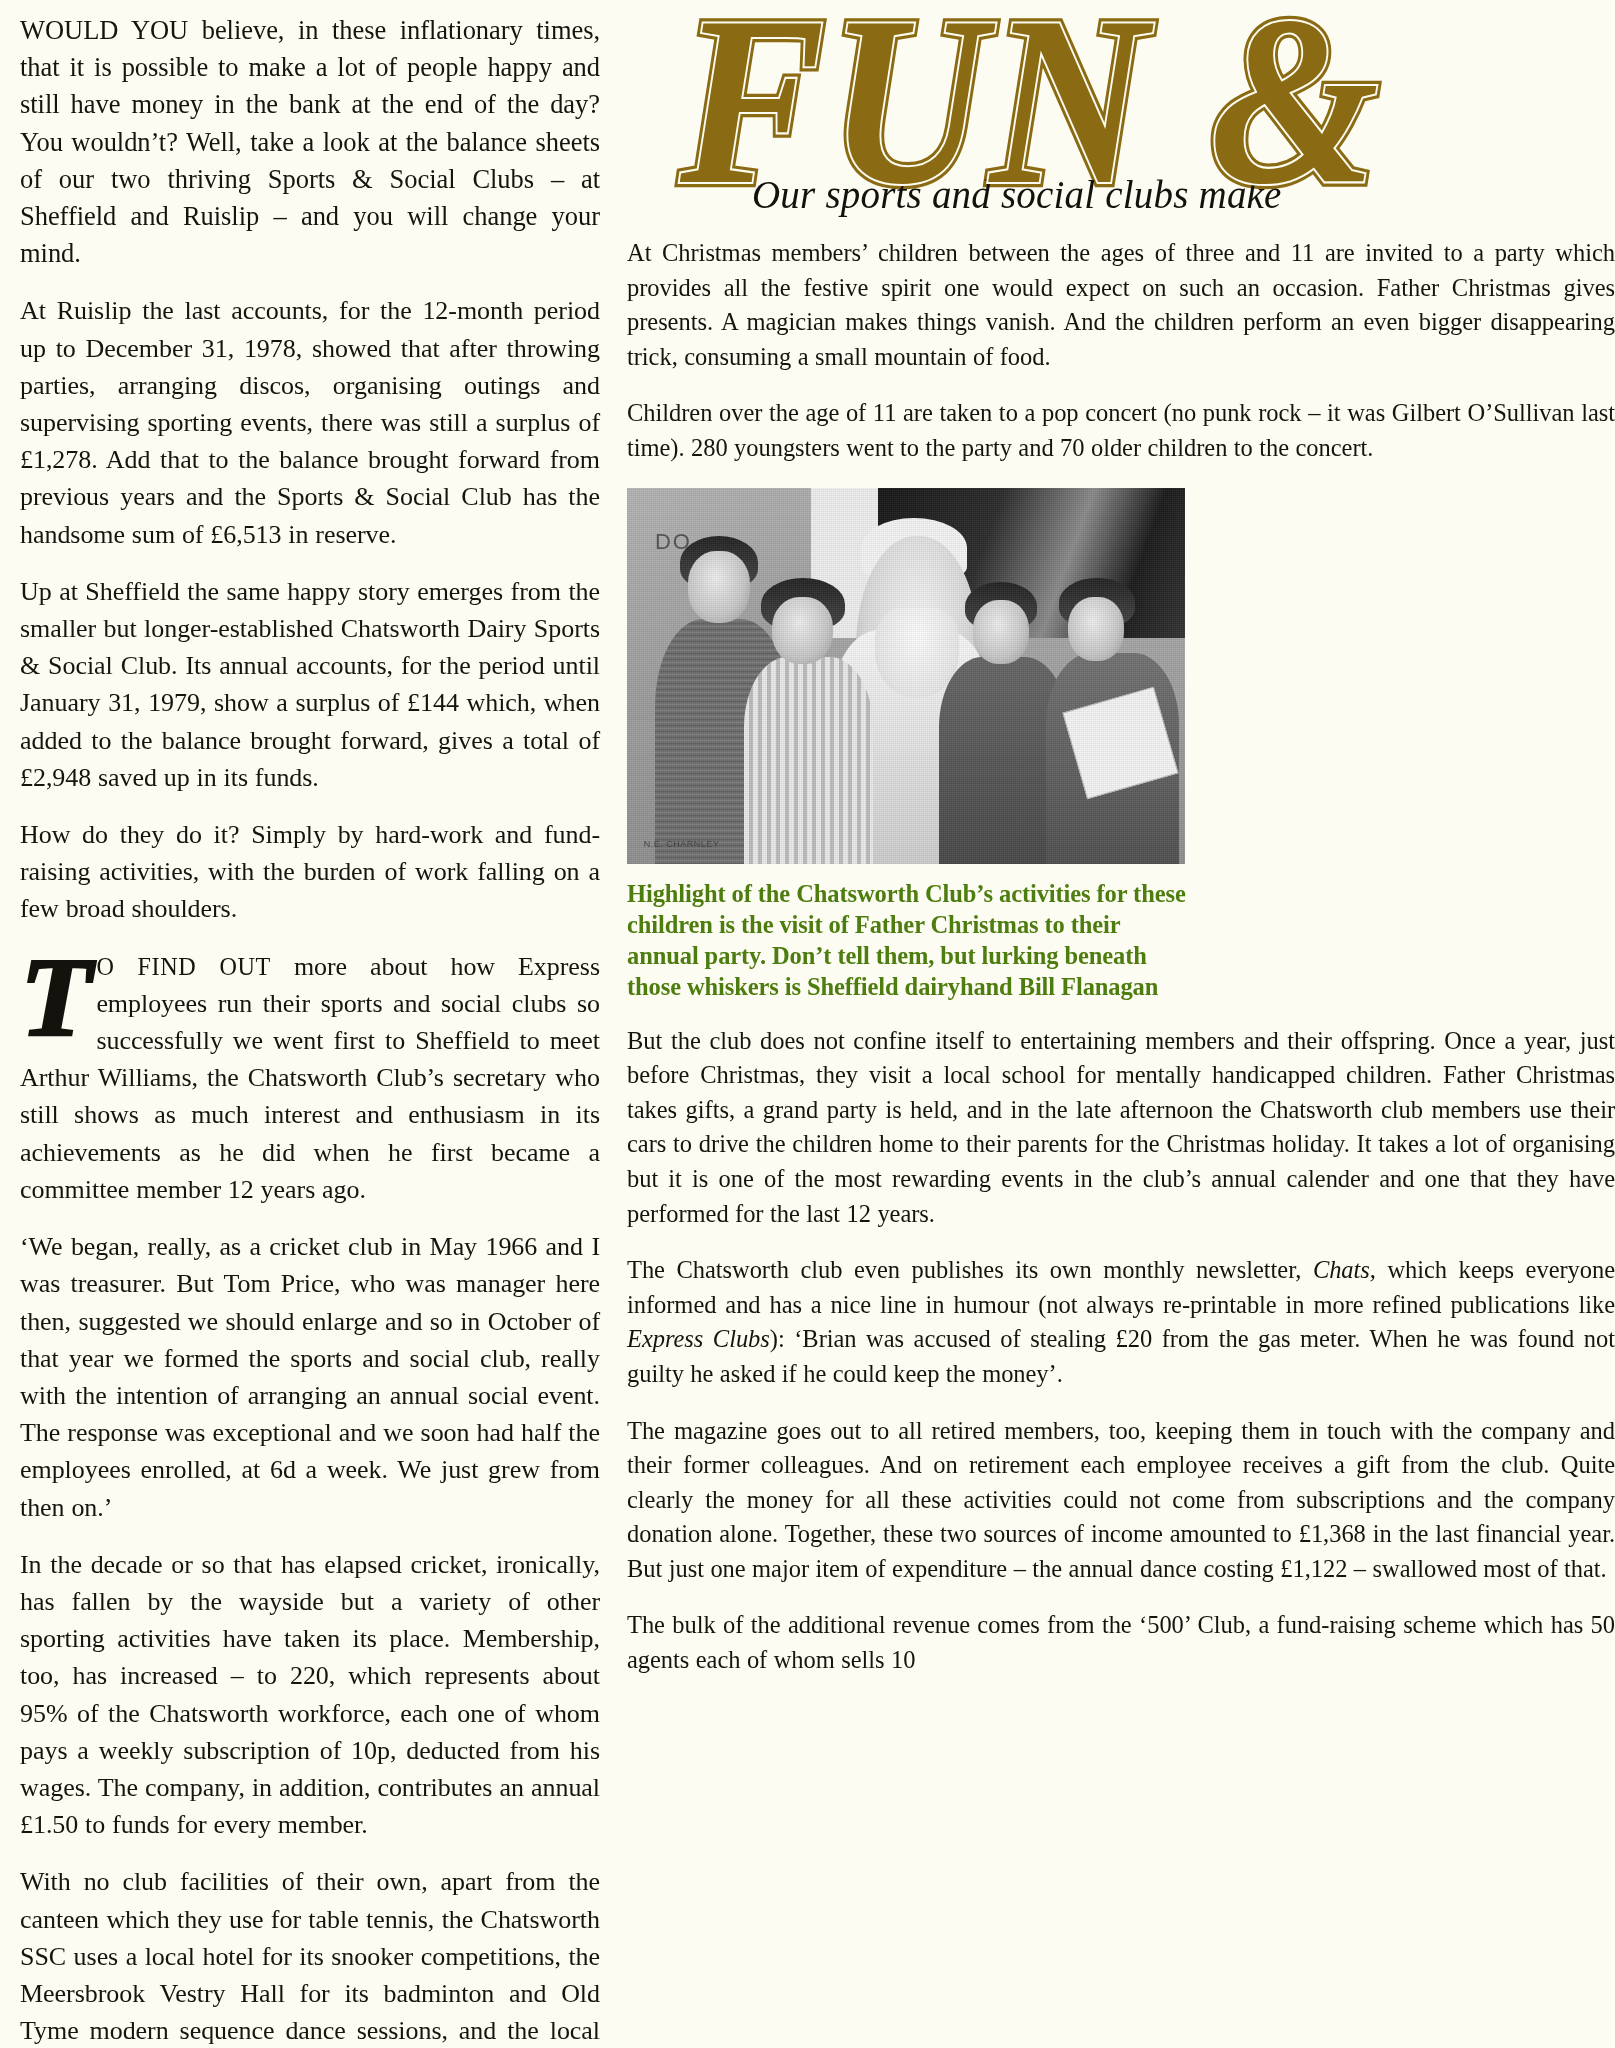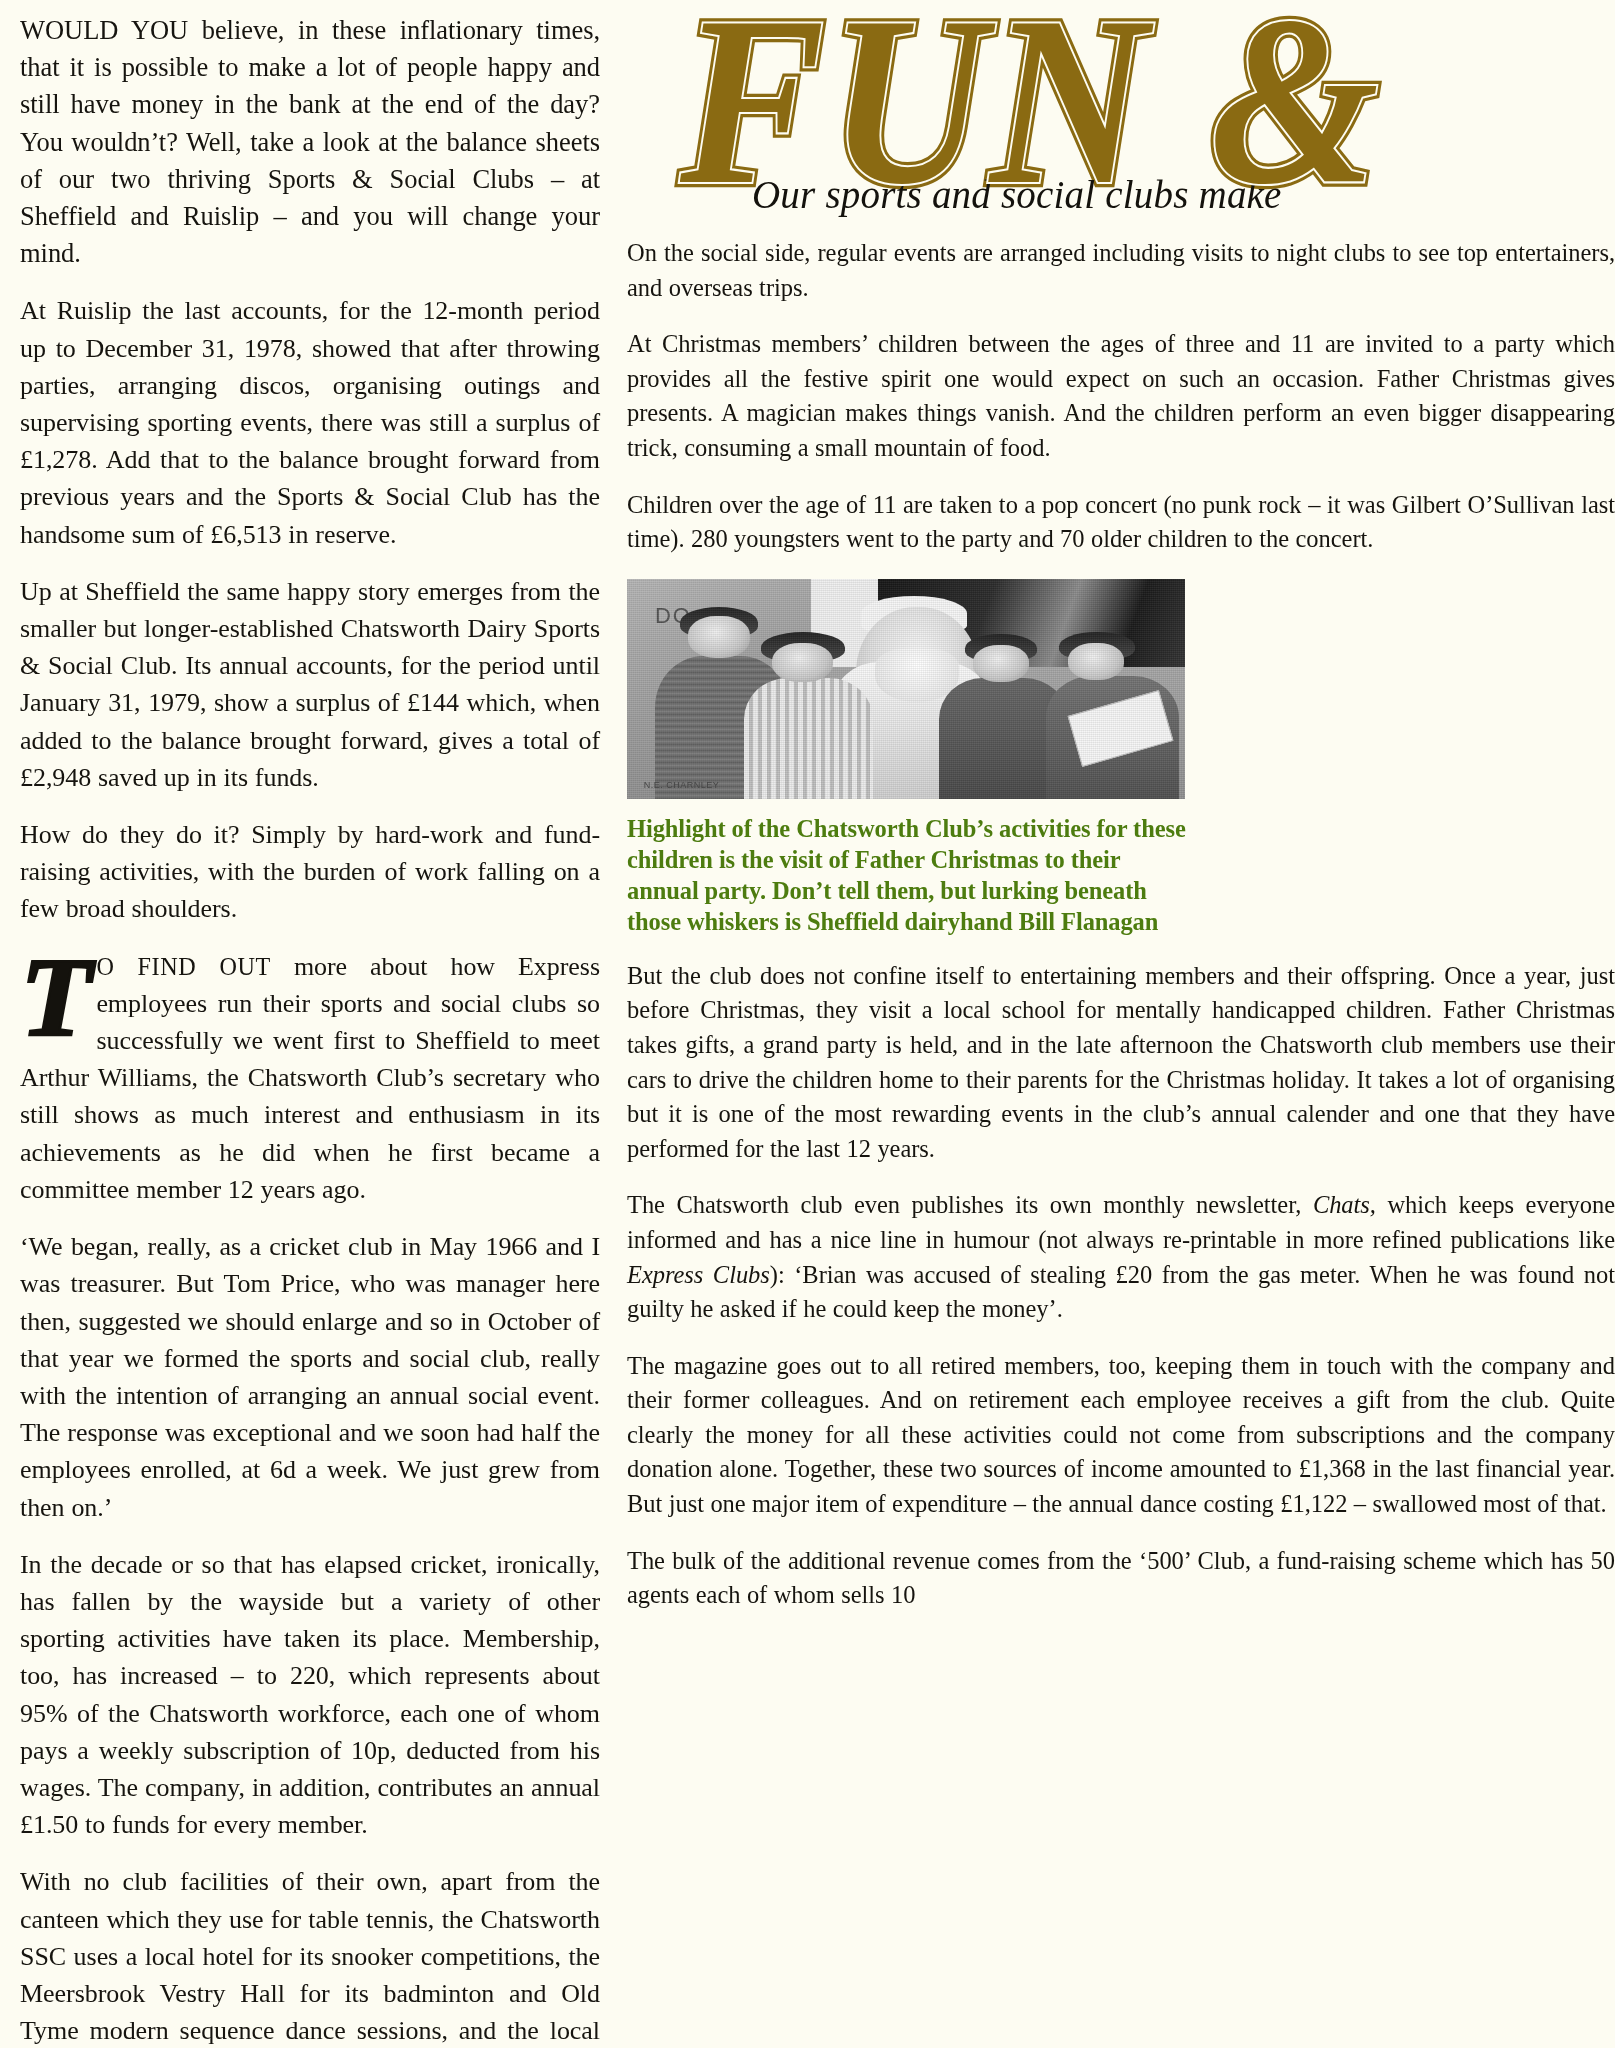--- a/index.html
+++ b/index.html
@@ -149,21 +149,21 @@
   .smallcaps {
     font-variant: small-caps;
     font-size: 0.93em;
     letter-spacing: 0.6px;
   }
 
   
   .photo {
     position: relative;
     width: 558px;
-    height: 220px;
+    height: 376px;
     margin: 0 0 14px 0;
     background: #c8c6bd;
     overflow: hidden;
     filter: grayscale(1) contrast(1.05);
   }
   .photo .sky {
     position: absolute; inset: 0;
     background:
       linear-gradient(180deg, #cfcdc4 0%, #b9b7ad 18%, #a7a59b 40%, #929086 100%);
   }
@@ -288,21 +288,20 @@
     </p>
 
     <p class="body">‘We began, really, as a cricket club in May 1966 and I was treasurer. But Tom Price, who was manager here then, suggested we should enlarge and so in October of that year we formed the sports and social club, really with the intention of arranging an annual social event. The response was exceptional and we soon had half the employees enrolled, at 6d a week. We just grew from then on.’</p>
     <p class="body">In the decade or so that has elapsed cricket, ironically, has fallen by the wayside but a variety of other sporting activities have taken its place. Membership, too, has increased – to 220, which represents about 95% of the Chatsworth workforce, each one of whom pays a weekly subscription of 10p, deducted from his wages. The company, in addition, contributes an annual £1.50 to funds for every member.</p>
     <p class="body">With no club facilities of their own, apart from the canteen which they use for table tennis, the Chatsworth SSC uses a local hotel for its snooker competitions, the Meersbrook Vestry Hall for its badminton and Old Tyme modern sequence dance sessions, and the local baths for weekly swimming events. A local working men’s club is also hired for other functions.</p>
 
   </div>
 
   <div class="col-right">
 
-    <p class="body">On the social side, regular events are arranged including visits to night clubs to see top entertainers, and overseas trips.</p>
     <p class="body">At Christmas members’ children between the ages of three and 11 are invited to a party which provides all the festive spirit one would expect on such an occasion. Father Christmas gives presents. A magician makes things vanish. And the children perform an even bigger disappearing trick, consuming a small mountain of food.</p>
     <p class="body">Children over the age of 11 are taken to a pop concert (no punk rock – it was Gilbert O’Sullivan last time). 280 youngsters went to the party and 70 older children to the concert.</p>
 
     <div class="photo">
       <div class="sky"></div>
       <div class="wallA"></div>
       <div class="wallB"></div>
       <div class="wallC"></div>
       <div class="doorscrawl">DO</div>
       <div class="santahat"></div>

